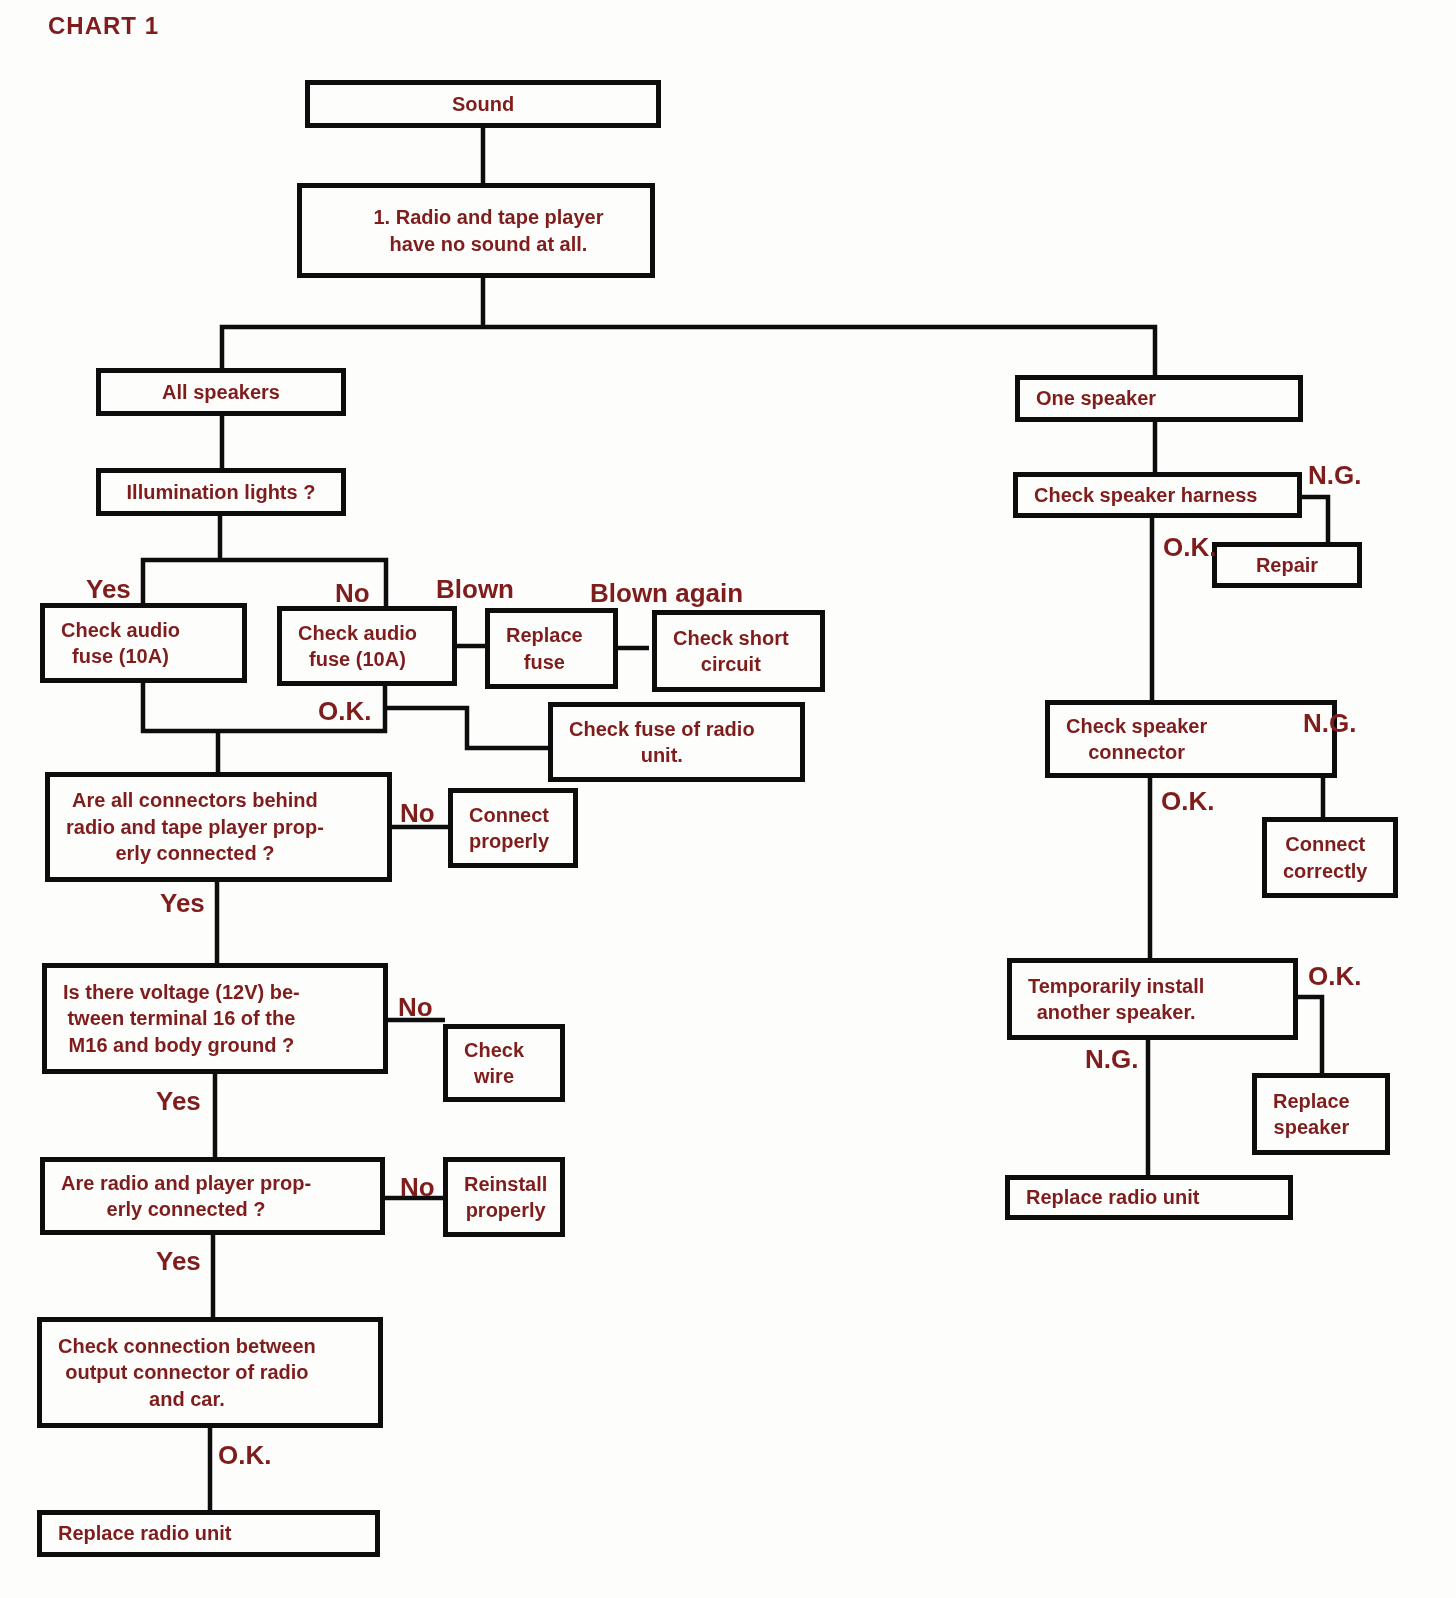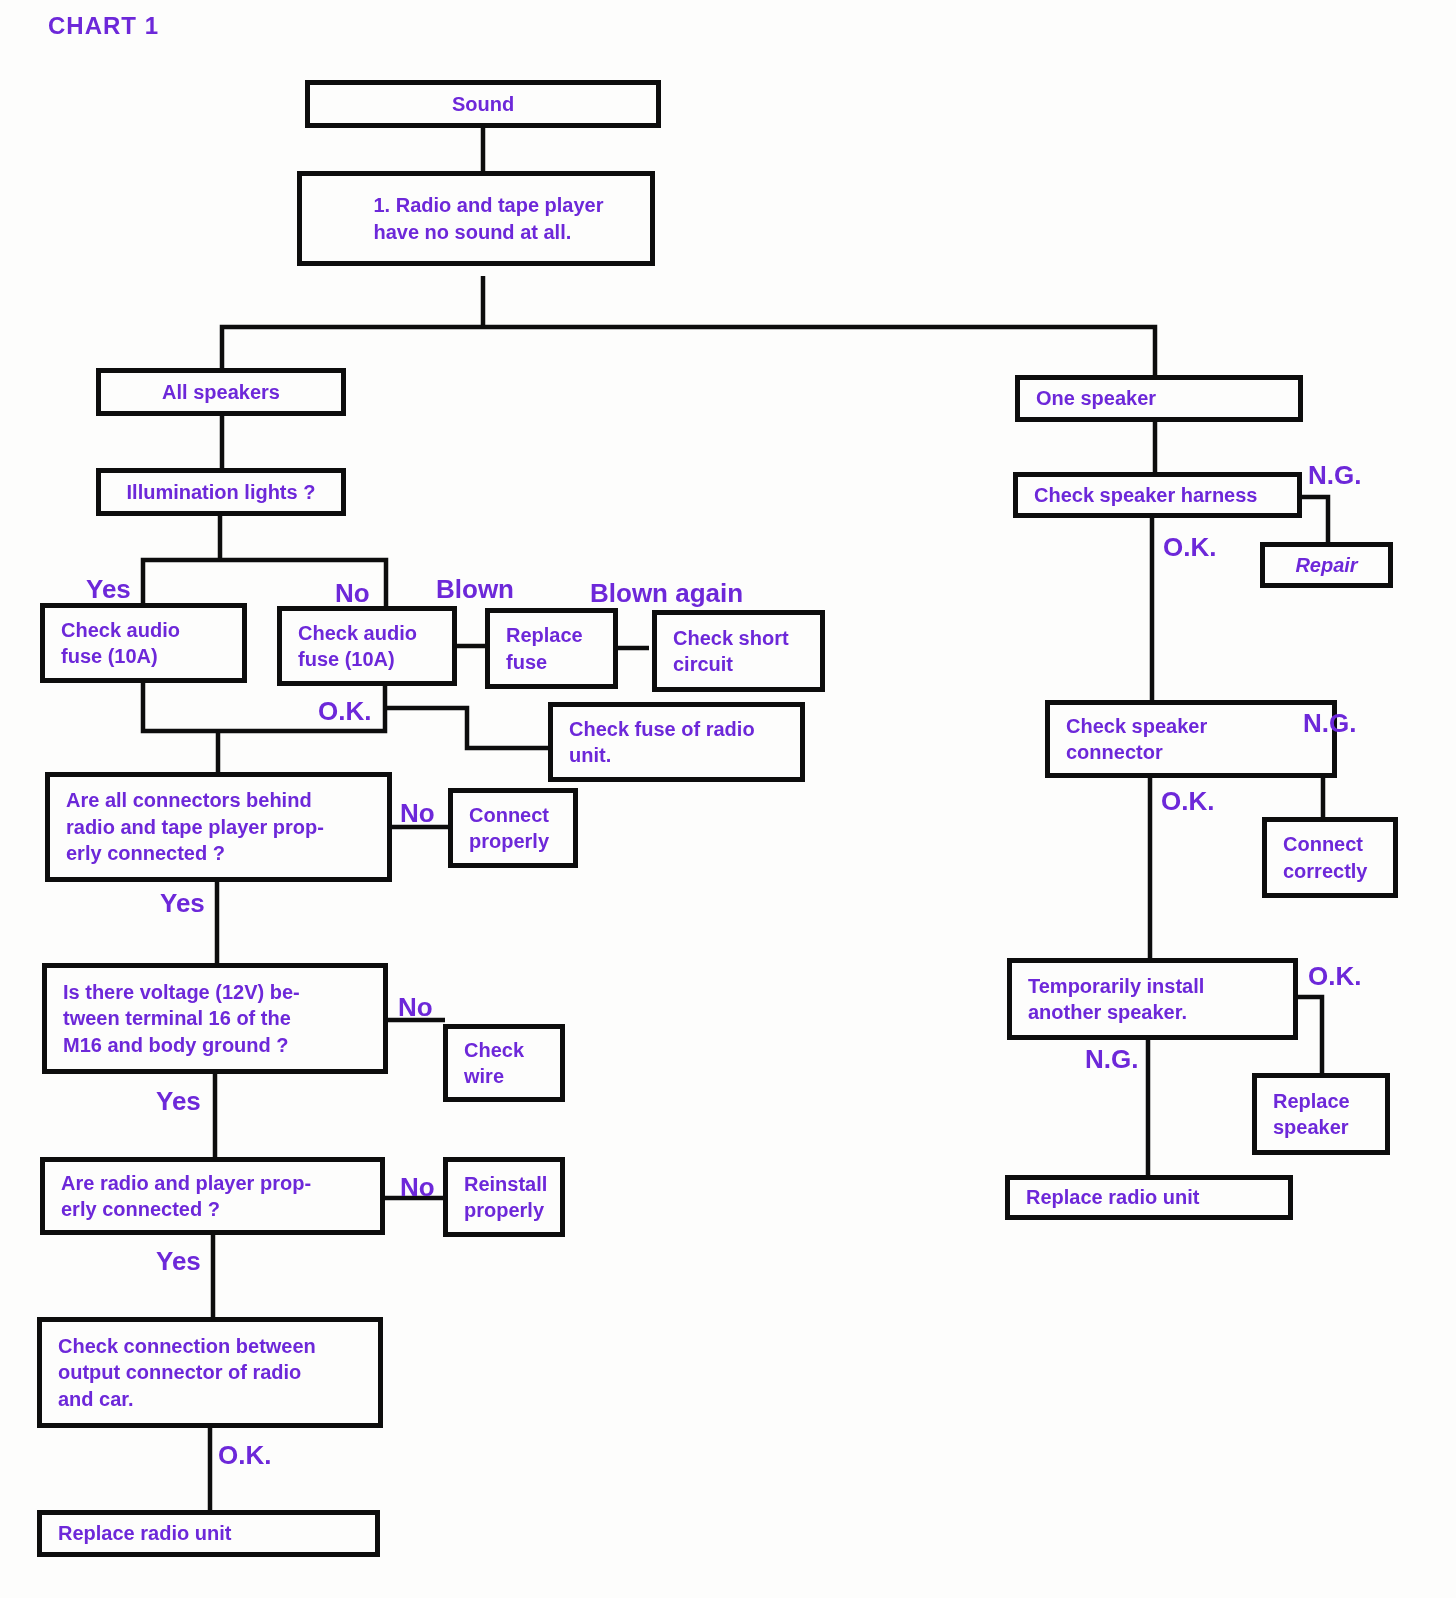--- a/index.html
+++ b/index.html
@@ -2,22 +2,23 @@
 <html><head>
 <meta charset="utf-8">
 <style>
   html, body { margin: 0; padding: 0; background: #e8e8e6; }
   .canvas {
     position: relative;
     width: 1456px;
     height: 1598px;
     background: #fdfdfc;
     font-family: "Liberation Sans", "DejaVu Sans", sans-serif;
-    color: #6d28d9;
+    color: #7f1d1d;
     overflow: hidden;
+    text-align: center;
   }
   .chart-title {
     position: absolute;
     left: 48px;
     top: 12px;
     font-size: 24px;
     font-weight: bold;
     letter-spacing: 1px;
     margin: 0;
   }
@@ -78,21 +79,21 @@
       <polyline points="210,1426 210,1513" fill="none" stroke="#0d0d0d" stroke-width="4.5"></polyline>
       <polyline points="1155,420 1155,475" fill="none" stroke="#0d0d0d" stroke-width="4.5"></polyline>
       <polyline points="1152,516 1152,703" fill="none" stroke="#0d0d0d" stroke-width="4.5"></polyline>
       <polyline points="1300,497 1328,497 1328,545" fill="none" stroke="#0d0d0d" stroke-width="4.5"></polyline>
       <polyline points="1300,743 1323,743 1323,820" fill="none" stroke="#0d0d0d" stroke-width="4.5"></polyline>
       <polyline points="1150,776 1150,961" fill="none" stroke="#0d0d0d" stroke-width="4.5"></polyline>
       <polyline points="1296,997 1322,997 1322,1076" fill="none" stroke="#0d0d0d" stroke-width="4.5"></polyline>
       <polyline points="1148,1038 1148,1178" fill="none" stroke="#0d0d0d" stroke-width="4.5"></polyline>
     </svg>
 <div class="node center" style="left: 305px; top: 80px; width: 356px; height: 48px;">Sound</div>
-    <div class="node center" style="left: 297px; top: 171px; width: 358px; height: 95px; padding-left: 31px;">1. Radio and tape player
+    <div class="node center" style="left: 297px; top: 183px; width: 358px; height: 95px; padding-left: 31px;">1. Radio and tape player
 have no sound at all.</div>
     <div class="node center" style="left: 96px; top: 368px; width: 250px; height: 48px;">All speakers</div>
     <div class="node center" style="left: 96px; top: 468px; width: 250px; height: 48px;">Illumination lights ?</div>
     <div class="node" style="left: 40px; top: 603px; width: 207px; height: 80px;">Check audio
 fuse (10A)</div>
     <div class="node" style="left: 277px; top: 606px; width: 180px; height: 80px;">Check audio
 fuse (10A)</div>
     <div class="node" style="left: 485px; top: 608px; width: 133px; height: 81px;">Replace
 fuse</div>
     <div class="node" style="left: 652px; top: 610px; width: 173px; height: 82px;">Check short
@@ -112,21 +113,21 @@
     <div class="node" style="left: 40px; top: 1157px; width: 345px; height: 78px;">Are radio and player prop-
 erly connected ?</div>
     <div class="node" style="left: 443px; top: 1157px; width: 122px; height: 80px;">Reinstall
 properly</div>
     <div class="node" style="left: 37px; top: 1317px; width: 346px; height: 111px;">Check connection between
 output connector of radio
 and car.</div>
     <div class="node" style="left: 37px; top: 1510px; width: 343px; height: 47px;">Replace radio unit</div>
     <div class="node" style="left: 1013px; top: 472px; width: 289px; height: 46px;">Check speaker harness</div>
     <div class="node" style="left: 1015px; top: 375px; width: 288px; height: 47px;">One speaker</div>
-    <div class="node center" style="left: 1260px; top: 542px; width: 133px; height: 46px; font-style: italic;">Repair</div>
+    <div class="node center" style="left: 1212px; top: 542px; width: 150px; height: 46px;">Repair</div>
     <div class="node" style="left: 1010px; top: 700px; width: 292px; height: 78px; margin-left: 35px;">Check speaker
 connector</div>
     <div class="node" style="left: 1262px; top: 817px; width: 136px; height: 81px;">Connect
 correctly</div>
     <div class="node" style="left: 1007px; top: 958px; width: 291px; height: 82px;">Temporarily install
 another speaker.</div>
     <div class="node" style="left: 1252px; top: 1073px; width: 138px; height: 82px;">Replace
 speaker</div>
     <div class="node" style="left: 1005px; top: 1175px; width: 288px; height: 45px;">Replace radio unit</div>
     <span class="edge-label" style="left: 86px; top: 574px;">Yes</span>

